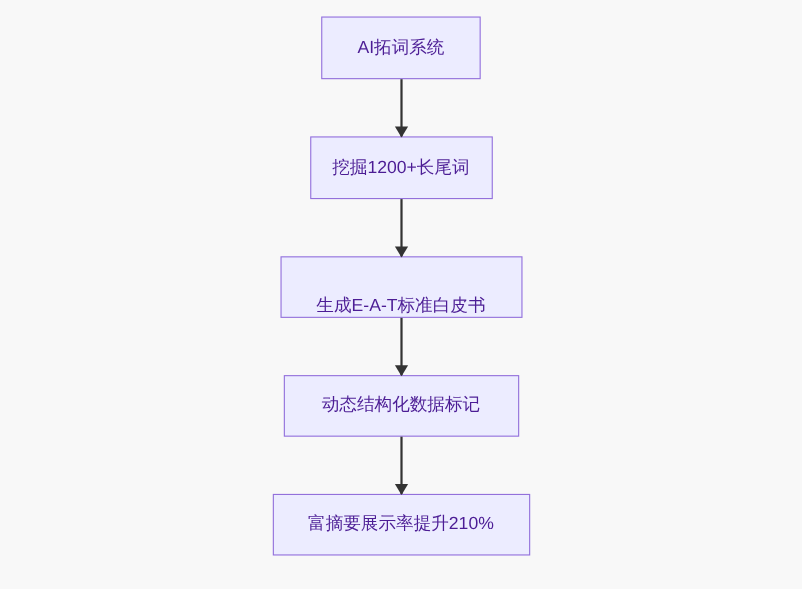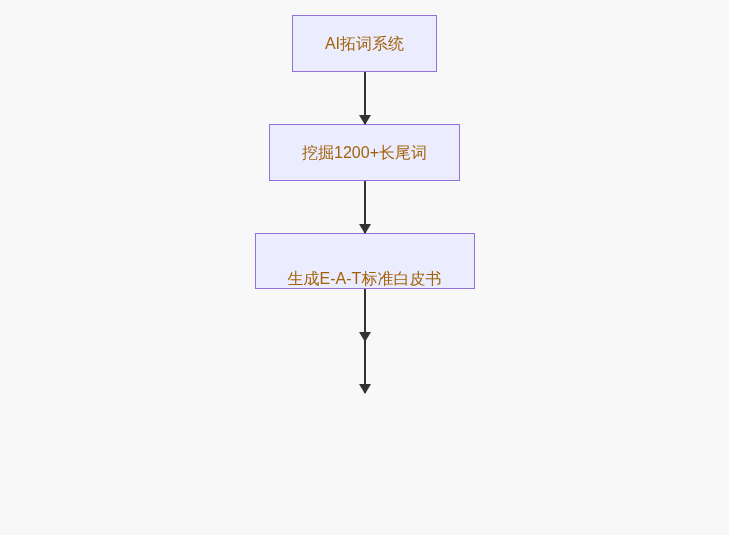--- a/index.html
+++ b/index.html
@@ -28,29 +28,29 @@
     align-items: center;
   }
   .node {
     box-sizing: border-box;
     height: 57px;
     background: #ECECFF;
     border: 1px solid #9370DB;
     display: flex;
     align-items: center;
     justify-content: center;
-    color: #a16207;
+    color: #4c1d95;
     font-size: 16px;
     line-height: 1.2;
     text-align: center;
     white-space: nowrap;
   }
   
   .node.n1 { width: 145px; }
-  .node.n2 { width: 191px; }
+  .node.n2 { width: 166px; }
   .node.n3 { width: 220px; height: 56px; align-items: flex-end; }
   .node.n4 { width: 214px; height: 56px; }
   .node.n5 { width: 234px; height: 56px; }
 
   .arrow {
     position: relative;
     width: 2px;
     height: 52px;
     background: #333333;
   }
@@ -89,20 +89,26 @@
     </div>
 
     <div class="node n3">
       <span>生成E-A-T标准白皮书</span>
     </div>
 
     <div class="arrow">
       <span class="head"></span>
     </div>
 
+    <div class="node n4">
+      <span>动态结构化数据标记</span>
+    </div>
 
     <div class="arrow">
       <span class="head"></span>
     </div>
 
+    <div class="node n5">
+      <span>富摘要展示率提升210%</span>
+    </div>
 
   </div>
 </div>
 
 </body></html>

